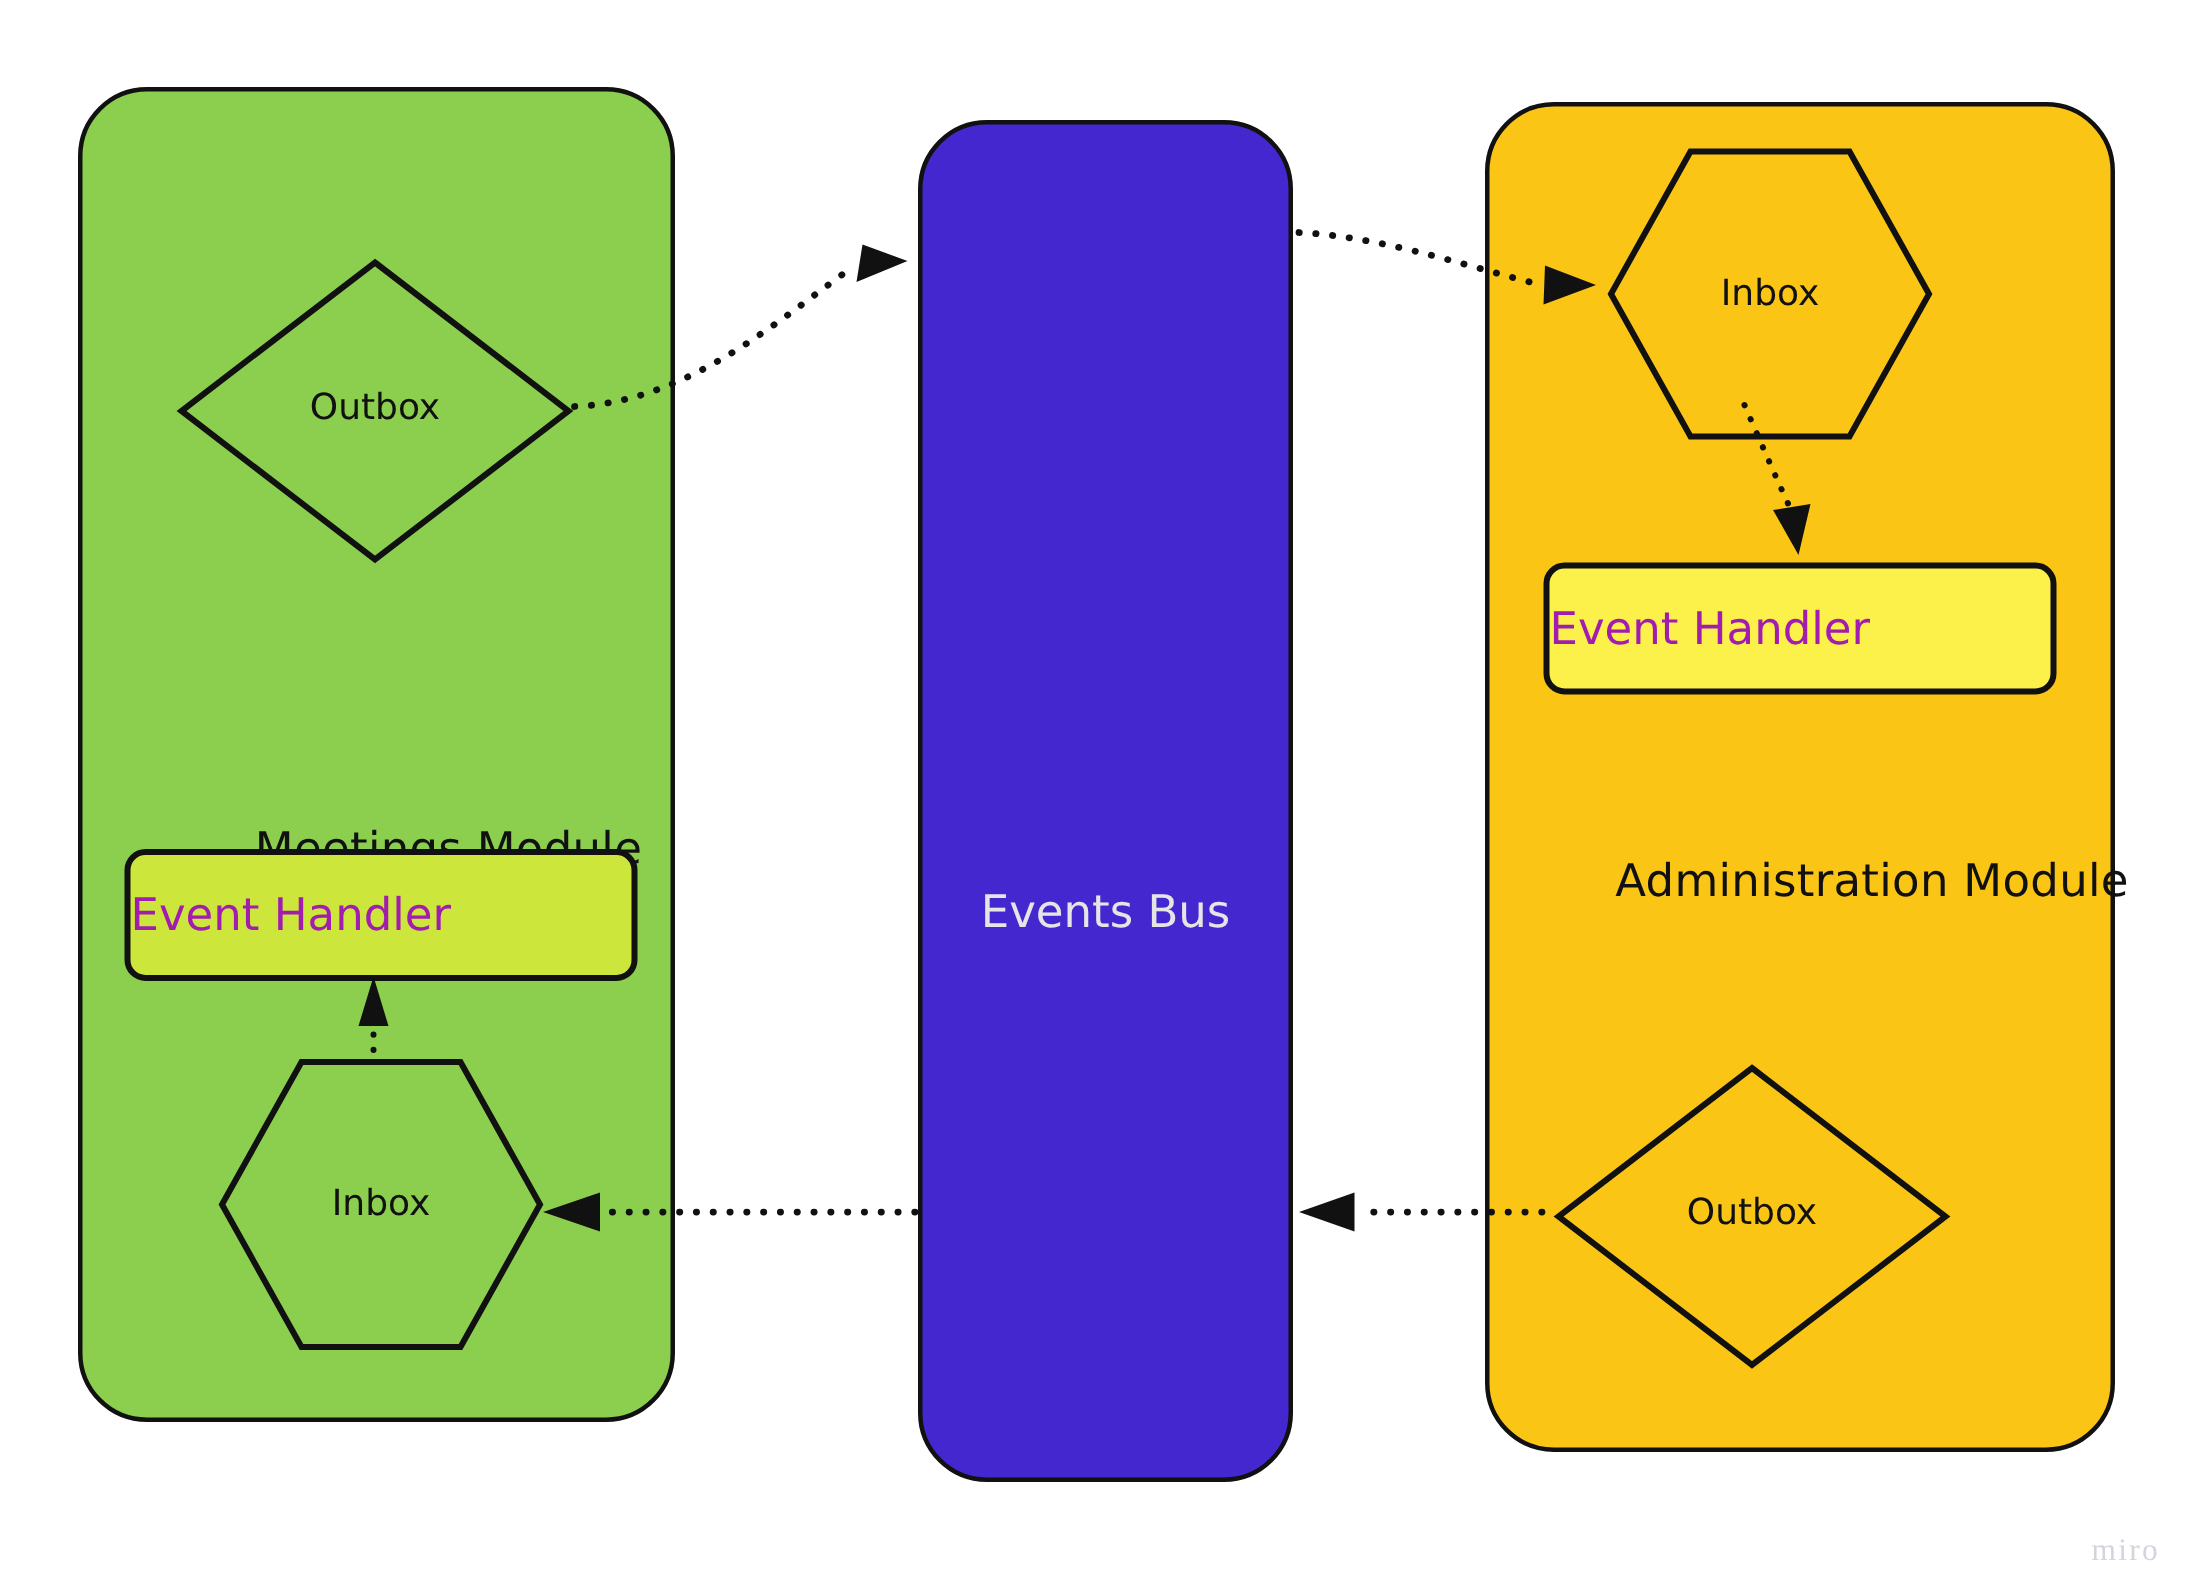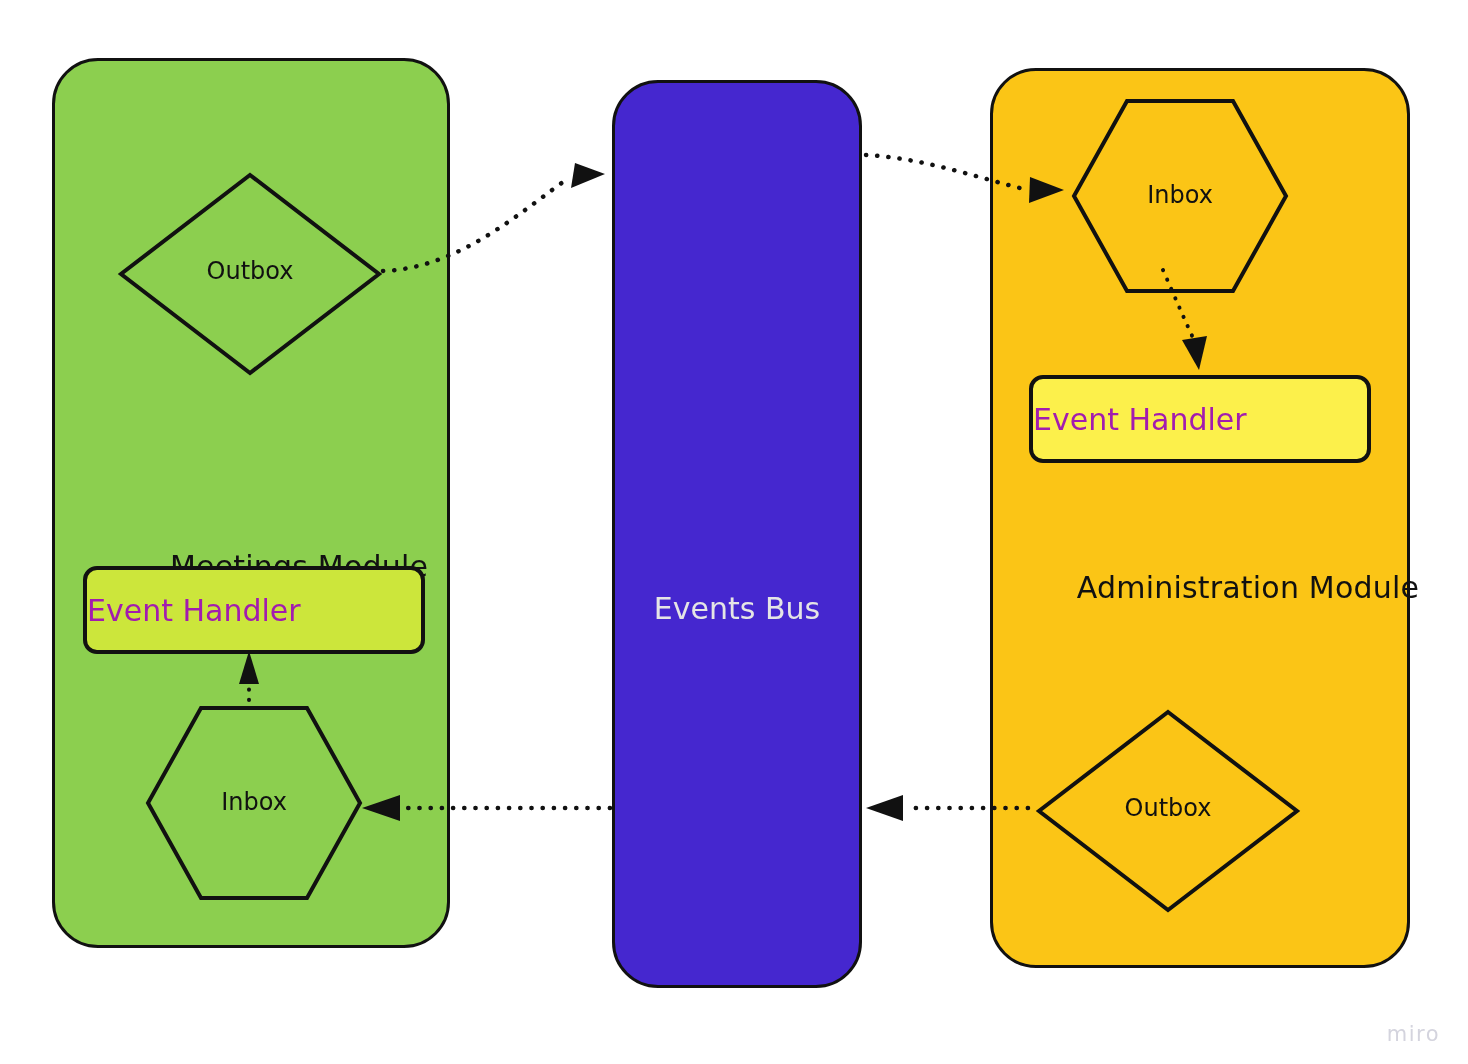--- a/index.html
+++ b/index.html
@@ -144,20 +144,21 @@
   .arrowhead { fill: #111111; stroke: none; }
 
   
   #miro-watermark {
     position: absolute;
     right: 28px;
     bottom: 18px;
     font-size: 21px;
     color: #d4d4de;
     letter-spacing: 1.5px;
+    font-family: Liberation Serif, serif;
   }
 </style>
 </head>
 <body>
 
 <div id="canvas">
 
   <div class="module" id="module-meetings">
 
     <div class="module-title" id="meetings-title">Meetings Module</div>

